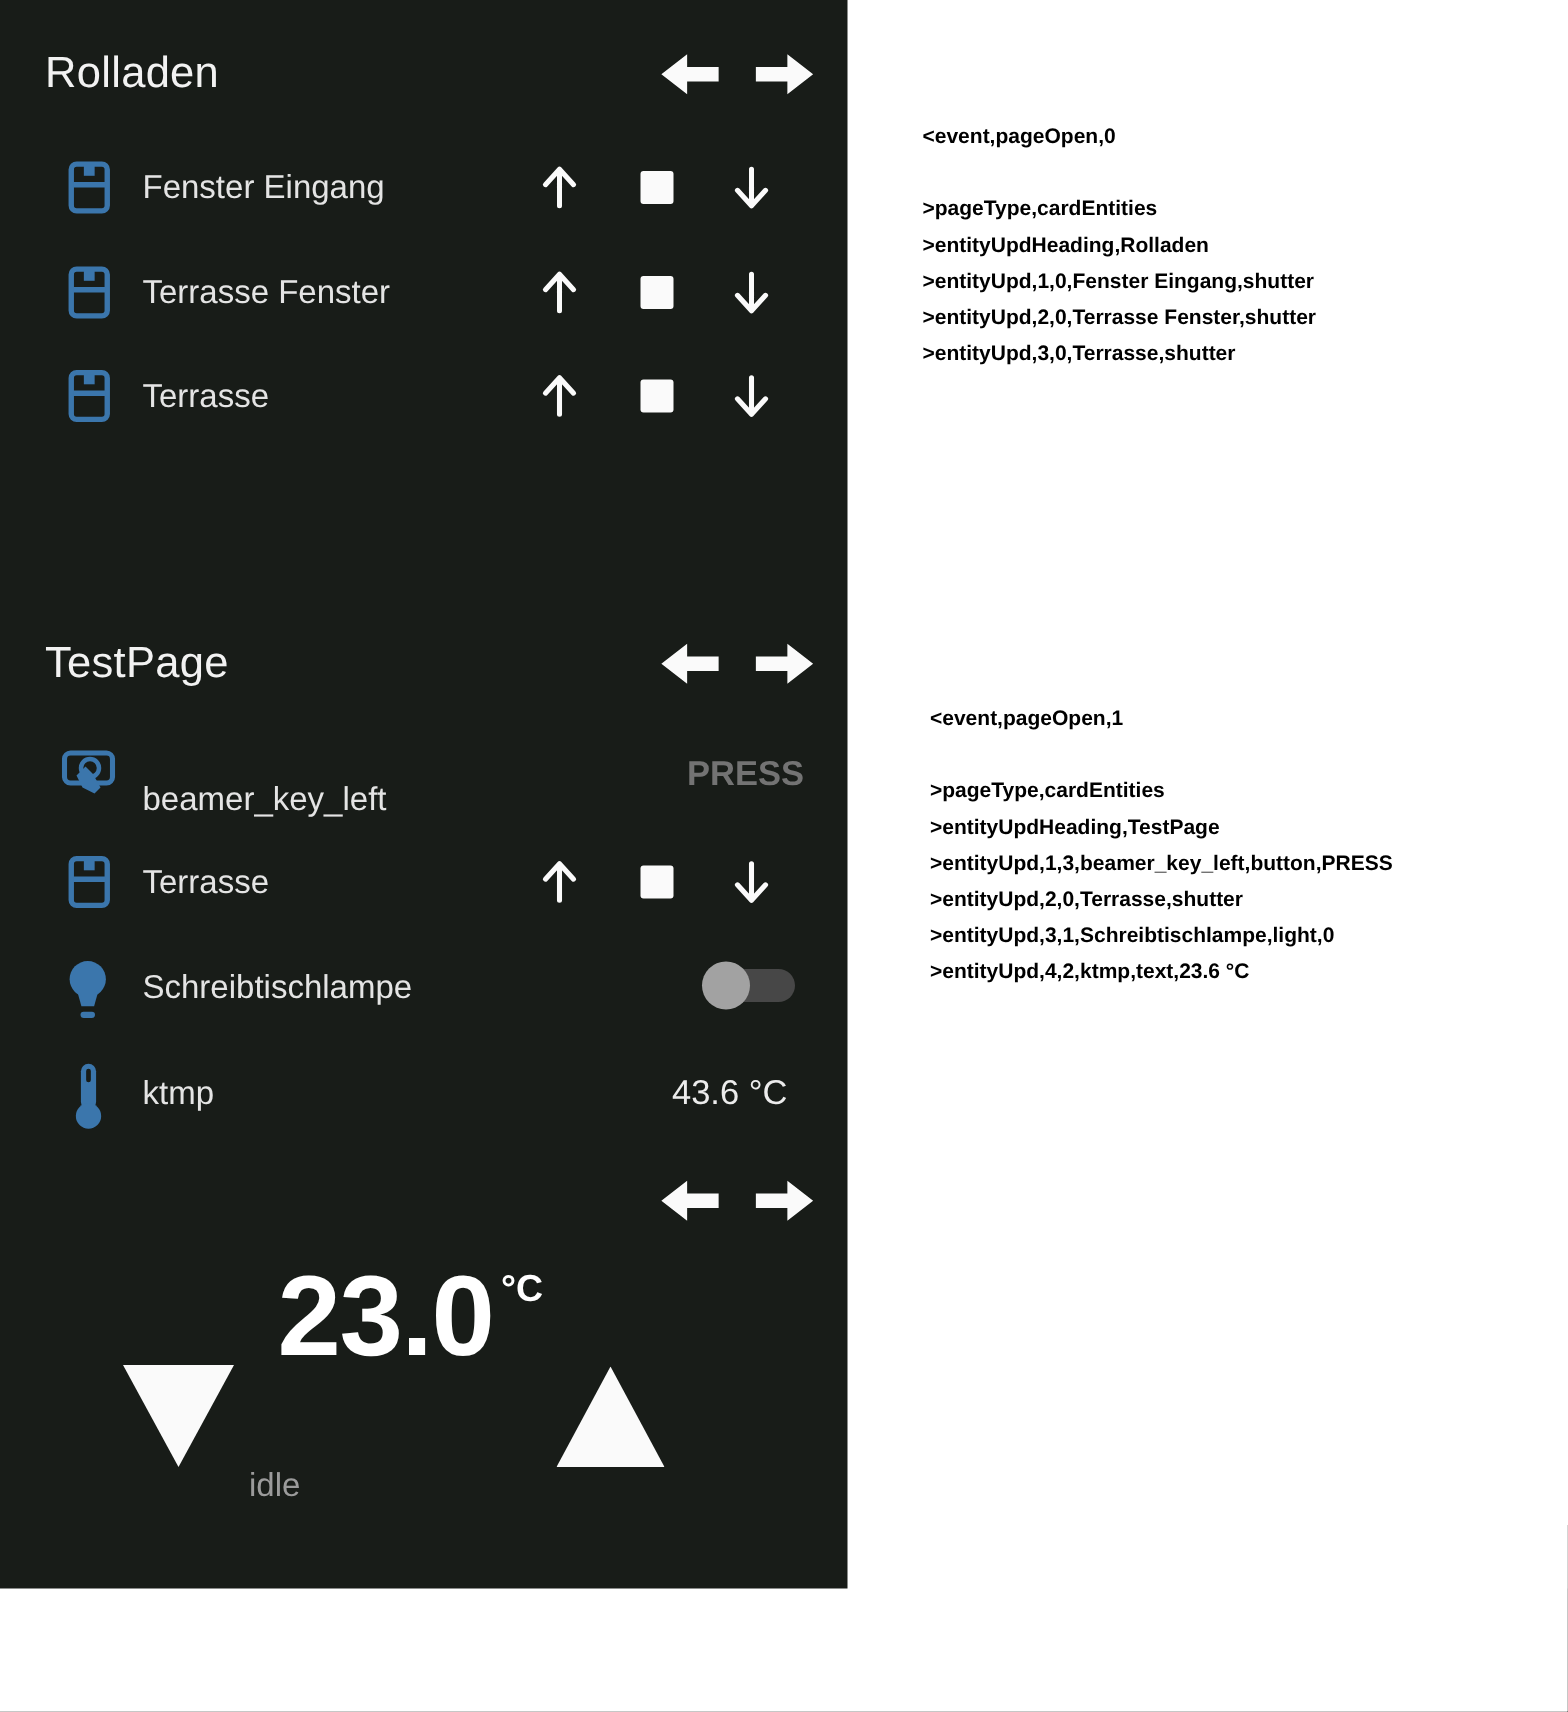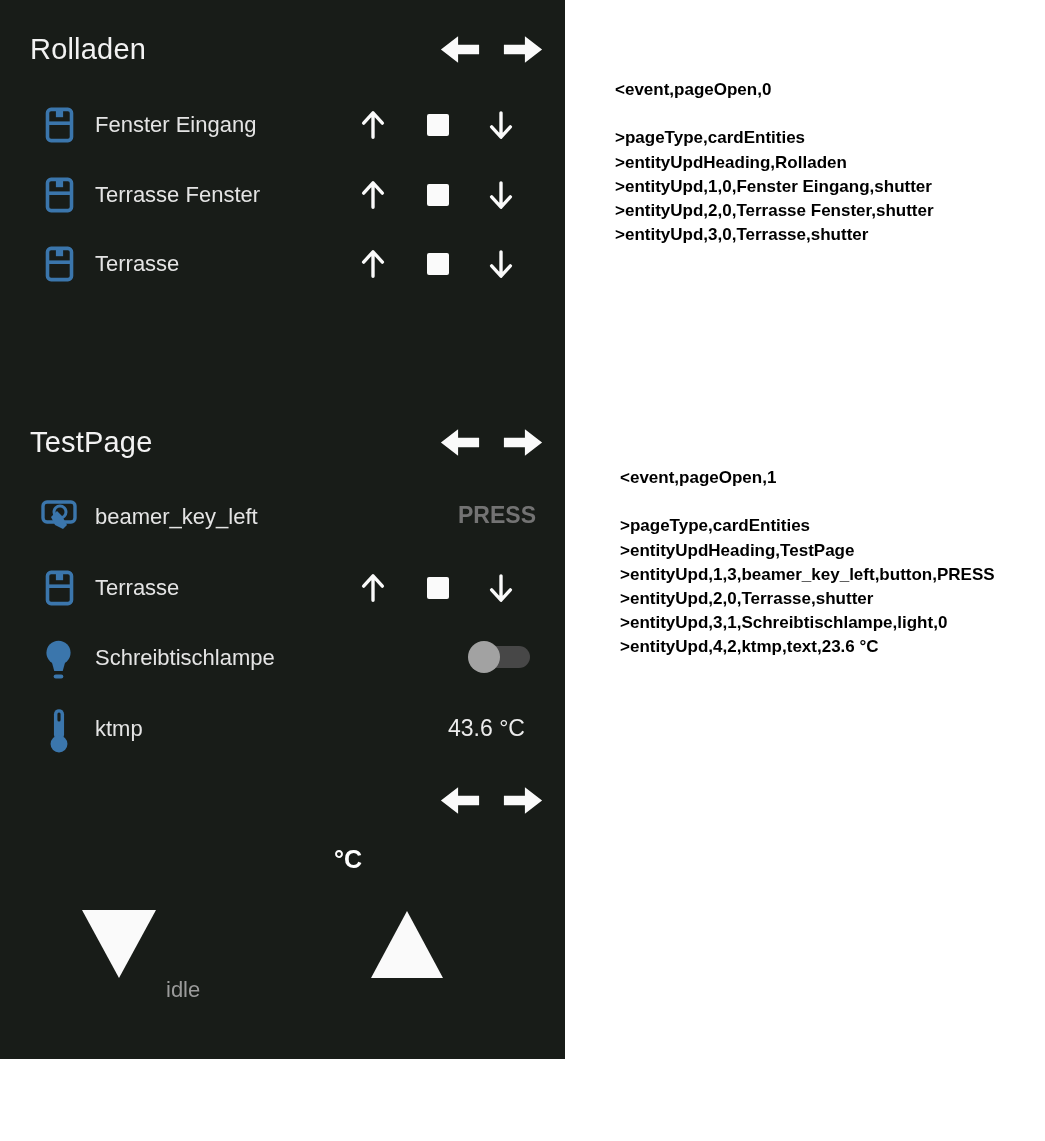--- a/index.html
+++ b/index.html
@@ -33,21 +33,21 @@
   
   .big-temp { position:absolute; left:185px; top:840px; font-size:76px; font-weight:bold; color:#ffffff; letter-spacing:-1px; line-height:1; }
   .temp-unit { position:absolute; left:334px; top:845px; font-size:25px; font-weight:bold; color:#ffffff; }
   .tri { position:absolute; }
   .tri svg { display:block; }
   .target-temp { position:absolute; left:166px; top:948px; width:200px; text-align:center; font-size:24px; color:#a0a0a0; }
   .hvac-state  { position:absolute; left:166px; top:977px; width:200px; font-size:22px; color:#9b9b9b; }
   .thermo-title { position:absolute; left:0; top:1085px; width:565px; text-align:right; font-size:29px; color:#f5f5f5; }
 
   
-  .log-block { position:absolute; color:#000000; font-weight:bold; font-size:17px;
+  .log-block { position:absolute; color:#000000; font-weight:bold; font-size:14px;
                line-height:24.2px; white-space:pre-line; letter-spacing:0; }
   #log1 { left:615px; top:78px; }
   #log2 { left:620px; top:466px; }
   #log3 { left:622px; top:883px; }
 
   .icon-box { position:absolute; }
   .icon-box svg { display:block; }
 </style>
 </head>
 <body>
@@ -142,21 +142,21 @@
         </svg>
     </div>
 
     <div class="icon-box" style="left:41px; top:498px; width:38px; height:36px;">
       <svg viewBox="0 0 38 36">
         <rect x="2" y="4" width="32" height="20" rx="4" fill="none" stroke="#3b76ac" stroke-width="3.4"></rect>
         <circle cx="19" cy="14" r="6" fill="none" stroke="#3b76ac" stroke-width="3"></circle>
         <path d="M16 13 l5 5 5 9 -4 4 -8 -4 -4 -8 z" fill="#3b76ac"></path>
       </svg>
     </div>
-    <div class="abs row-label" style="left:95px; top:504px;">beamer_key_left</div>
+    <div class="abs row-label" style="left:95px; top:520px;">beamer_key_left</div>
     <div class="press-label" style="left:458px; top:502px;">PRESS</div>
 
     <div class="icon-box" style="left:45px; top:570px; width:29px; height:36px;">
       <svg viewBox="0 0 24 30" width="29" height="36">
           <rect x="2" y="2" width="20" height="26" rx="3" fill="none" stroke="#3b76ac" stroke-width="3"></rect>
           <rect x="9" y="3" width="6" height="5.5" fill="#3b76ac"></rect>
           <line x1="3" y1="13.5" x2="21" y2="13.5" stroke="#3b76ac" stroke-width="3"></line>
         </svg>
     </div>
     <div class="abs row-label" style="left:95px; top:575px;">Terrasse</div>
@@ -199,20 +199,21 @@
       <svg viewBox="0 0 44 36">
           <path d="M42 13 H20 V4 L2 18 L20 32 V23 H42 Z" fill="#fafafa"></path>
         </svg>
     </div>
     <div class="nav-arrow" style="left:502px; top:783px;">
       <svg viewBox="0 0 44 36">
           <path d="M2 13 H24 V4 L42 18 L24 32 V23 H2 Z" fill="#fafafa"></path>
         </svg>
     </div>
 
+    <div class="big-temp">23.0</div>
     <div class="temp-unit">°C</div>
 
     <div class="tri" style="left:82px; top:910px;">
       <svg width="74" height="68" viewBox="0 0 74 68">
           <polygon points="0,0 74,0 37,68" fill="#fafafa"></polygon>
         </svg>
     </div>
     <div class="tri" style="left:371px; top:911px;">
       <svg width="72" height="67" viewBox="0 0 72 67">
           <polygon points="36,0 72,67 0,67" fill="#fafafa"></polygon>

